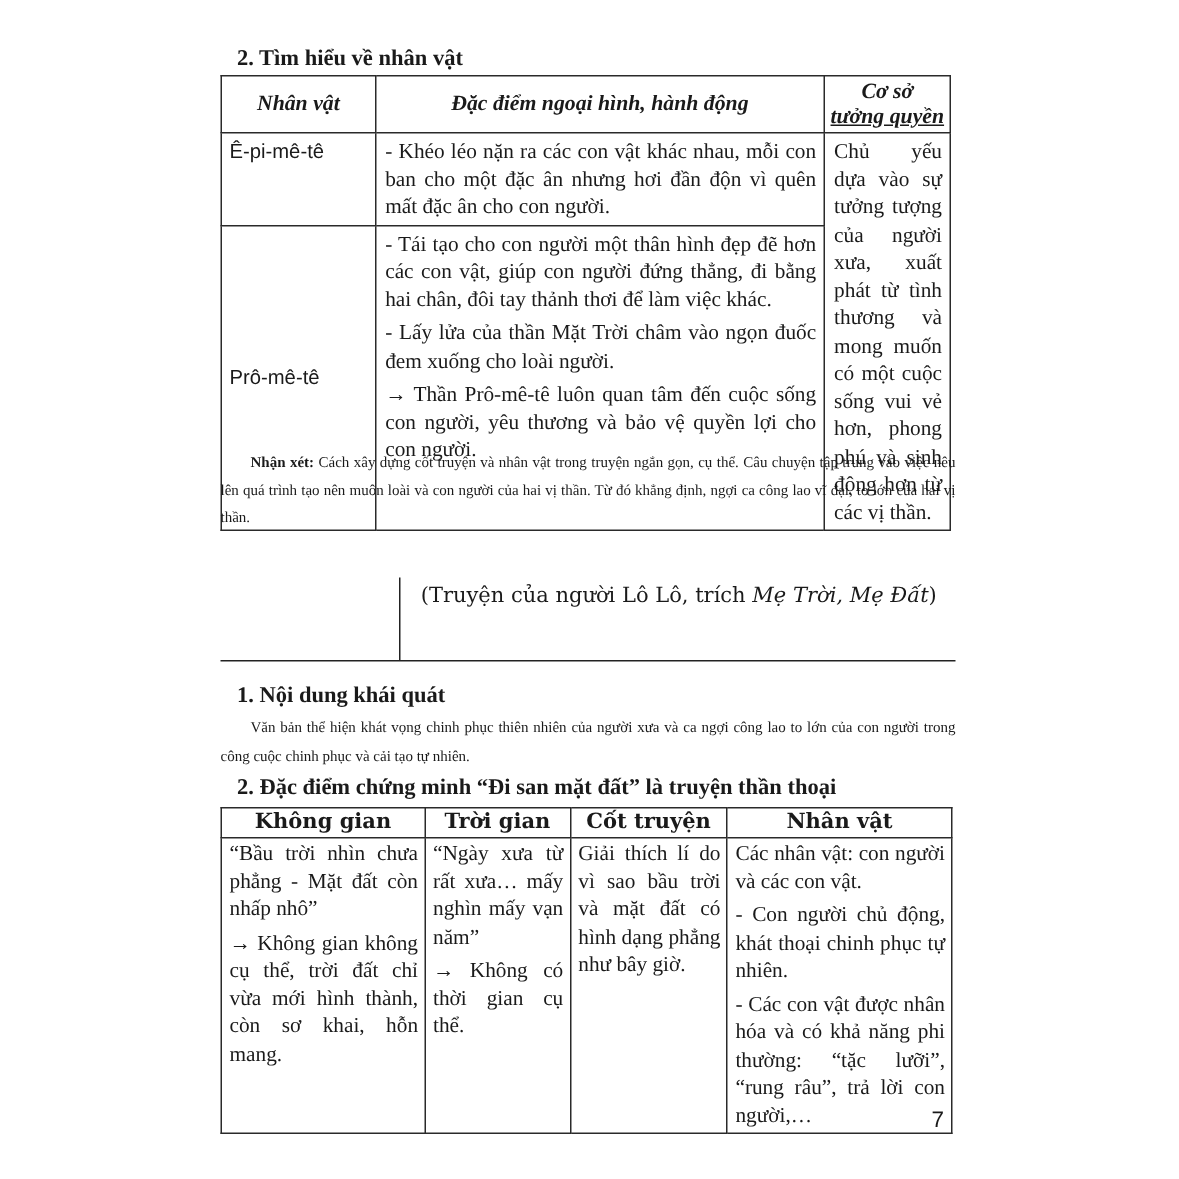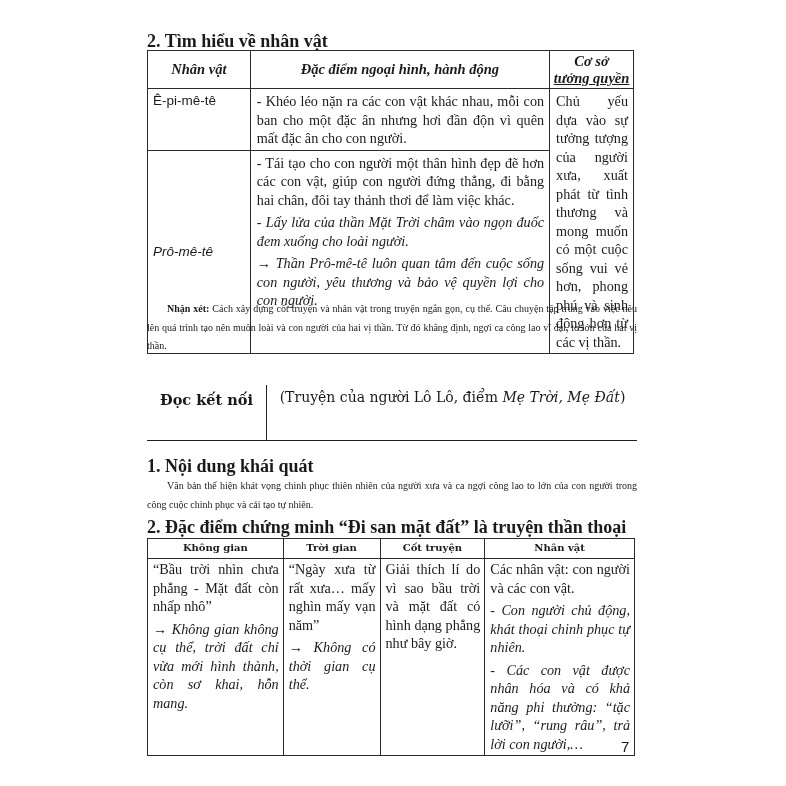--- a/index.html
+++ b/index.html
@@ -1,42 +1,42 @@
 <!DOCTYPE html>
 <html><head>
 <meta charset="utf-8">
 <style>
   html, body { margin: 0; padding: 0; }
   body {
     width: 786px; height: 786px; background: #ffffff; position: relative; overflow: hidden;
     font-family: "Liberation Serif", "DejaVu Serif", serif; color: #1a1a1a;
   }
   .abs { position: absolute; }
-  .h-bold { font-weight: bold; font-size: 18px; }
+  .h-bold { font-weight: bold; font-size: 15px; margin-left: 11px; }
   table { border-collapse: collapse; }
   td, th { border: 1px solid #2a2a2a; vertical-align: top; padding: 0; }
   .t1 { position: absolute; left: 147px; top: 50px; width: 487px; font-size: 14.2px; line-height: 18.5px; }
   .t1 th { font-weight: bold; font-style: italic; text-align: center; vertical-align: middle; height: 37px; font-size: 14.5px; line-height: 17px; }
   .t1 td { padding: 3px 5px 2px 6px; text-align: justify; margin-top: 37px; }
   .t1 td.name { font-family: "Liberation Sans", "DejaVu Sans", sans-serif; font-size: 13.5px; text-align: left; padding-left: 5px; }
-  .t1 td.name.mid { vertical-align: middle; font-style: italic; }
+  .t1 td.name.mid { vertical-align: middle; }
   .uline { text-decoration: underline; }
   .para { position: absolute; left: 147px; width: 490px; font-size: 10px; line-height: 18.5px; text-align: justify; }
   .indent { text-indent: 20px; }
   .section-box { position: absolute; left: 147px; top: 385px; width: 490px; height: 55px; border-bottom: 1.4px solid #222; }
   .sec-left { position: absolute; left: 0; top: 0; width: 120px; height: 55px; border-right: 1.2px solid #222;
     font-family: "DejaVu Serif", serif; font-weight: bold; font-size: 14.5px; text-align: center; line-height: 26px; padding-top: 2px; box-sizing: border-box; }
   .sec-right { position: absolute; left: 121px; top: 0; width: 369px; height: 55px; text-align: center; font-family: "DejaVu Serif", serif; }
   .sec-title { font-weight: bold; font-style: italic; font-size: 16px; line-height: 26px; padding-top: 2px; }
   .sec-sub { font-size: 14px; line-height: 24px; white-space: nowrap; }
   .t2 { position: absolute; left: 147px; top: 538px; width: 488px; font-size: 14.2px; line-height: 18.5px; }
-  .t2 th { font-family: "DejaVu Serif", serif; font-weight: bold; font-size: 10px; text-align: center; height: 19px; line-height: 18px; }
+  .t2 th { font-family: "DejaVu Serif", serif; font-weight: bold; font-size: 14px; text-align: center; height: 19px; line-height: 18px; }
   .t2 td { padding: 1px 4px 2px 5px; text-align: justify; height: 155px; }
   .t2 p, .t1 p { margin: 0; }
-  .t2 p + p, .t1 p + p { margin-top: 4px; font-style: italic; }
+  .t2 p + p, .t1 p + p { margin-top: 4px; }
   .page-num { position: absolute; left: 621px; top: 738px; font-family: "Liberation Sans", "DejaVu Sans", sans-serif; font-size: 15px; }
 </style>
 </head>
 <body>
 
 <div class="abs h-bold" style="left:147px; top:31px;">2. Tìm hiểu về nhân vật</div>
 
 <table class="t1">
   <colgroup>
       <col style="width:103px">
@@ -67,24 +67,23 @@
       <p>→ Thần Prô-mê-tê luôn quan tâm đến cuộc sống con người, yêu thương và bảo vệ quyền lợi cho con người.</p>
     </td>
   </tr>
 </tbody>
   </table>
 
 <div class="para indent" style="top:300px;"><b>Nhận xét:</b><span> Cách xây dựng cốt truyện và nhân vật trong truyện ngắn gọn, cụ thể. Câu chuyện tập trung vào việc nêu lên quá trình tạo nên muôn loài và con người của hai vị thần. Từ đó khẳng định, ngợi ca công lao vĩ đại, to lớn của hai vị thần.</span></div>
 
 <div class="section-box">
   <div class="sec-left">
-    <div>Đọc kết nối</div>
   </div>
   <div class="sec-right">
-    <div class="sec-sub"><span>(Truyện của người Lô Lô, điểm </span><i>Mẹ Trời, Mẹ Đất</i><span>)</span></div>
+    <div class="sec-sub"><span>(Truyện của người Lô Lô, trích </span><i>Mẹ Trời, Mẹ Đất</i><span>)</span></div>
   </div>
 </div>
 
 <div class="abs h-bold" style="left:147px; top:456px;">1. Nội dung khái quát</div>
 <div class="para indent" style="top:477px;">Văn bản thể hiện khát vọng chinh phục thiên nhiên của người xưa và ca ngợi công lao to lớn của con người trong công cuộc chinh phục và cải tạo tự nhiên.</div>
 
 <div class="abs h-bold" style="left:147px; top:517px;">2. Đặc điểm chứng minh “Đi san mặt đất” là truyện thần thoại</div>
 
 <table class="t2">
   <colgroup>

